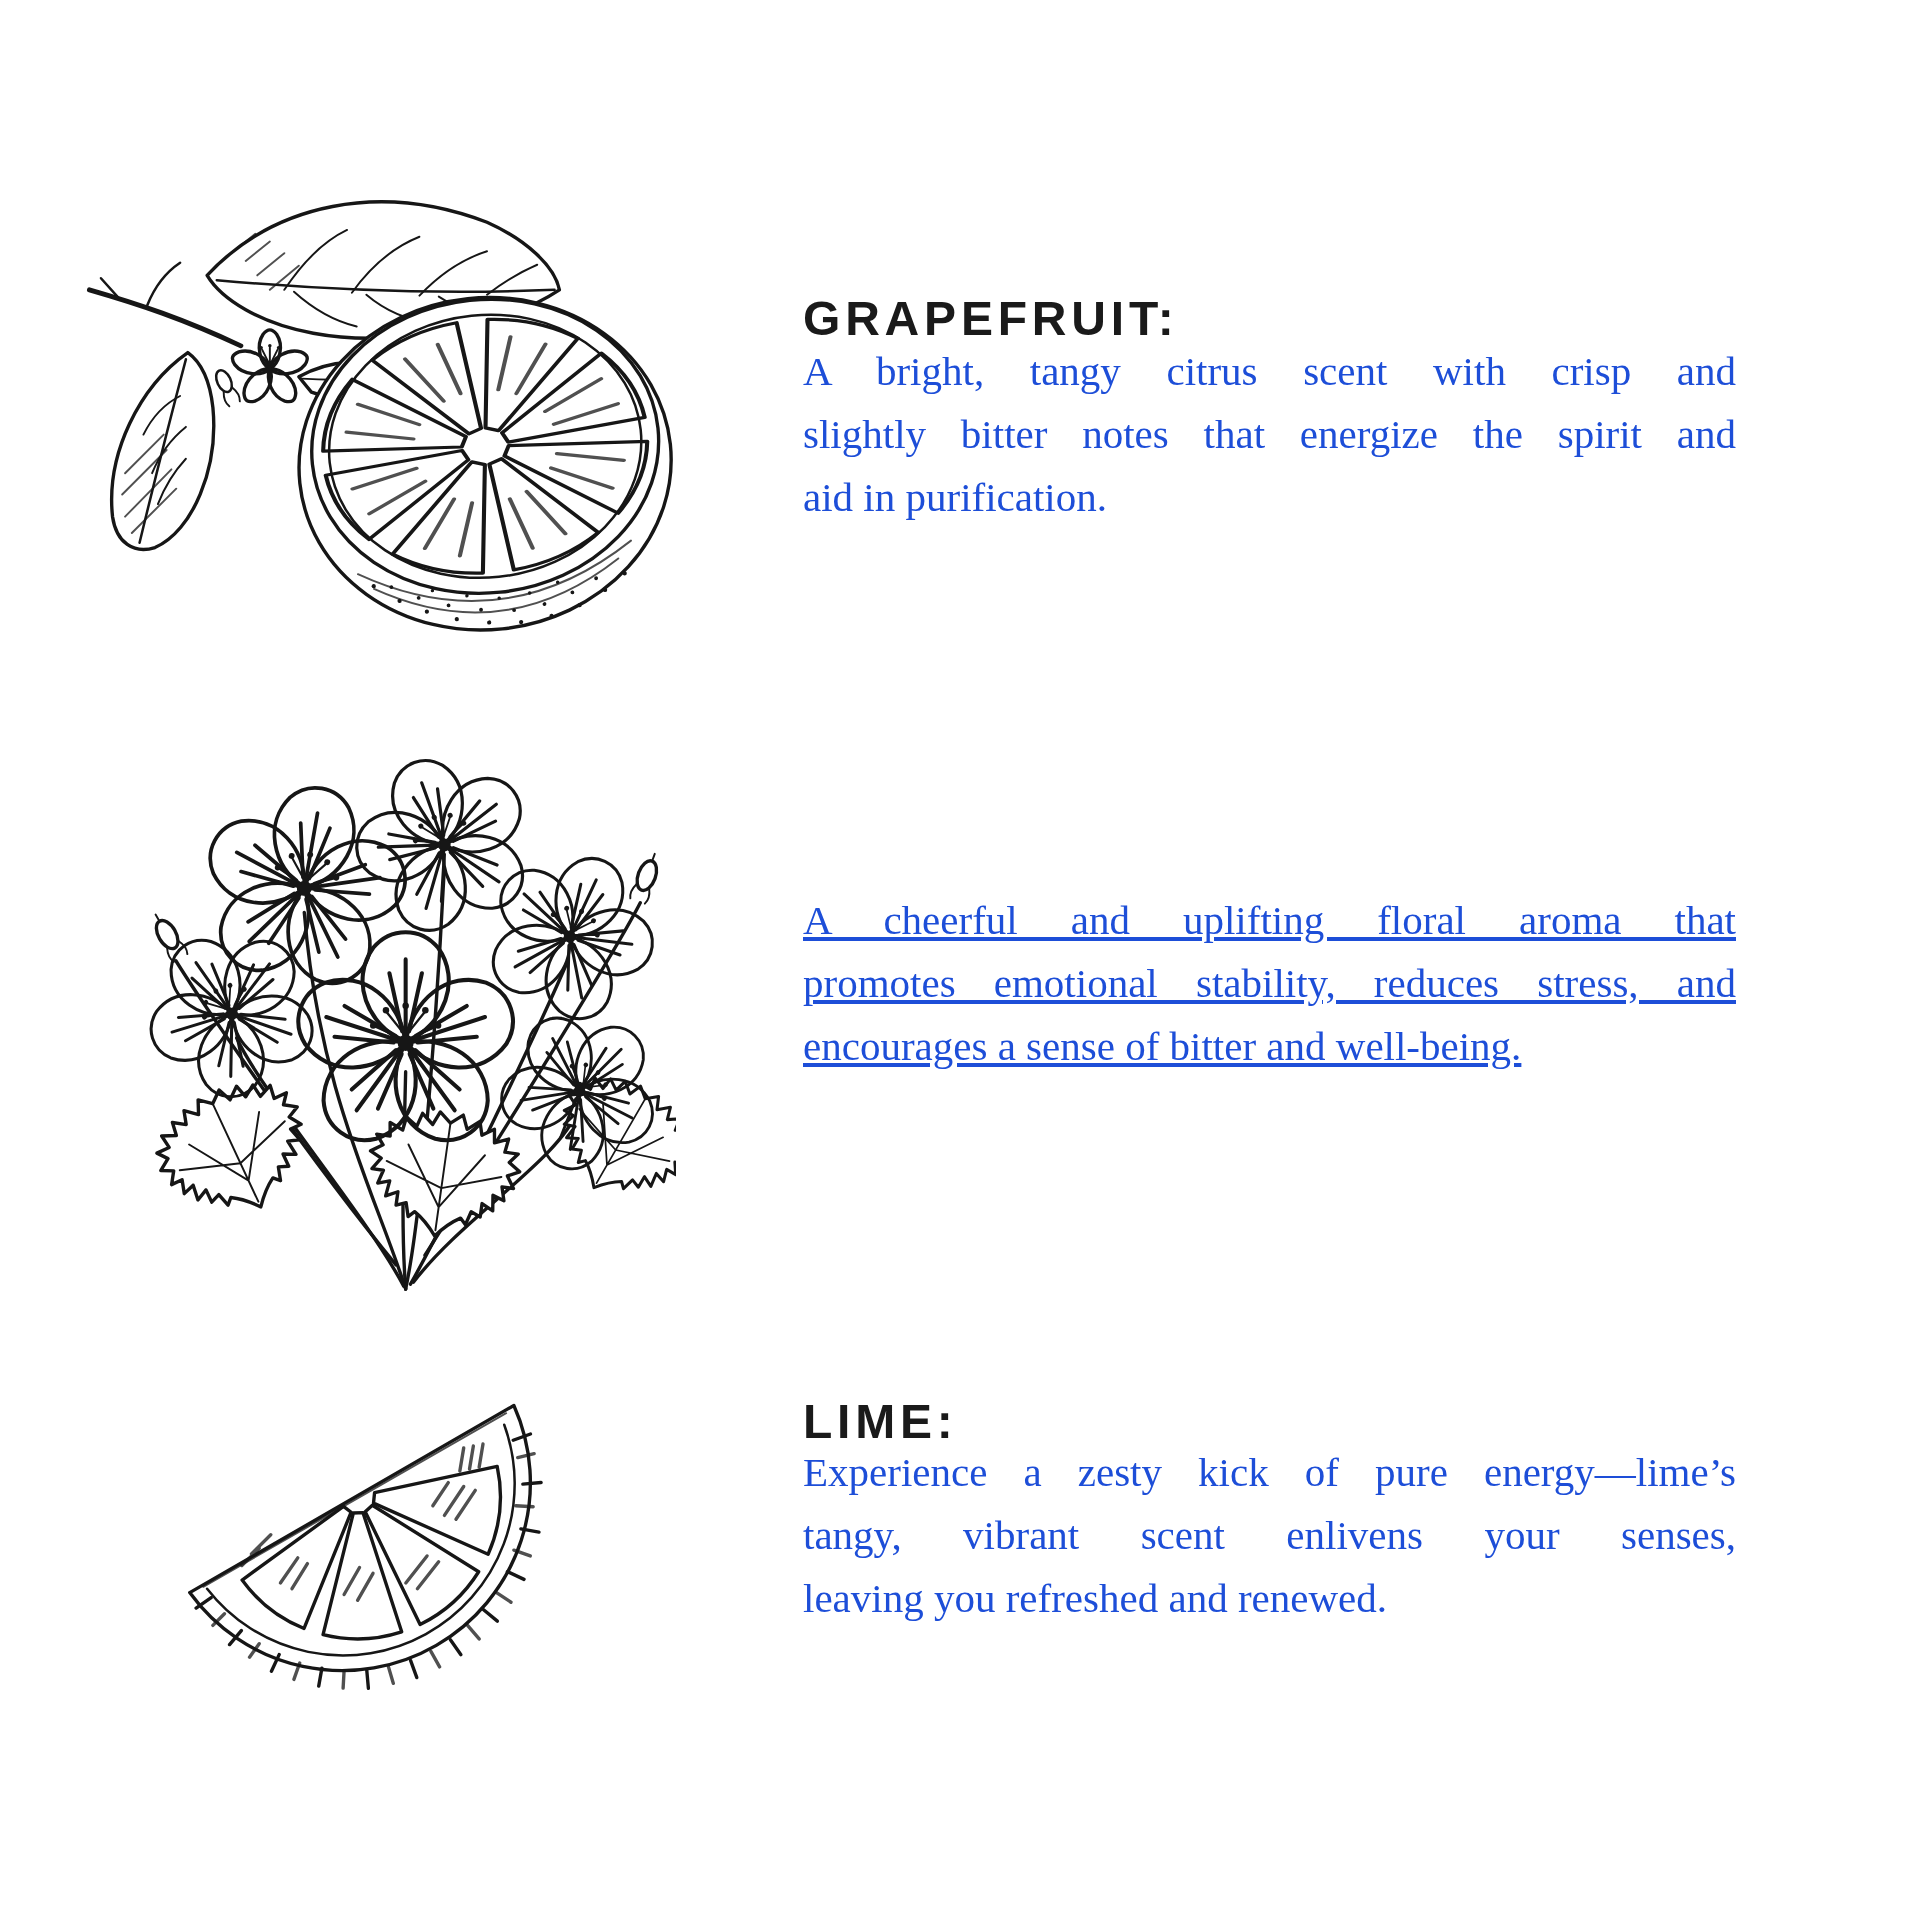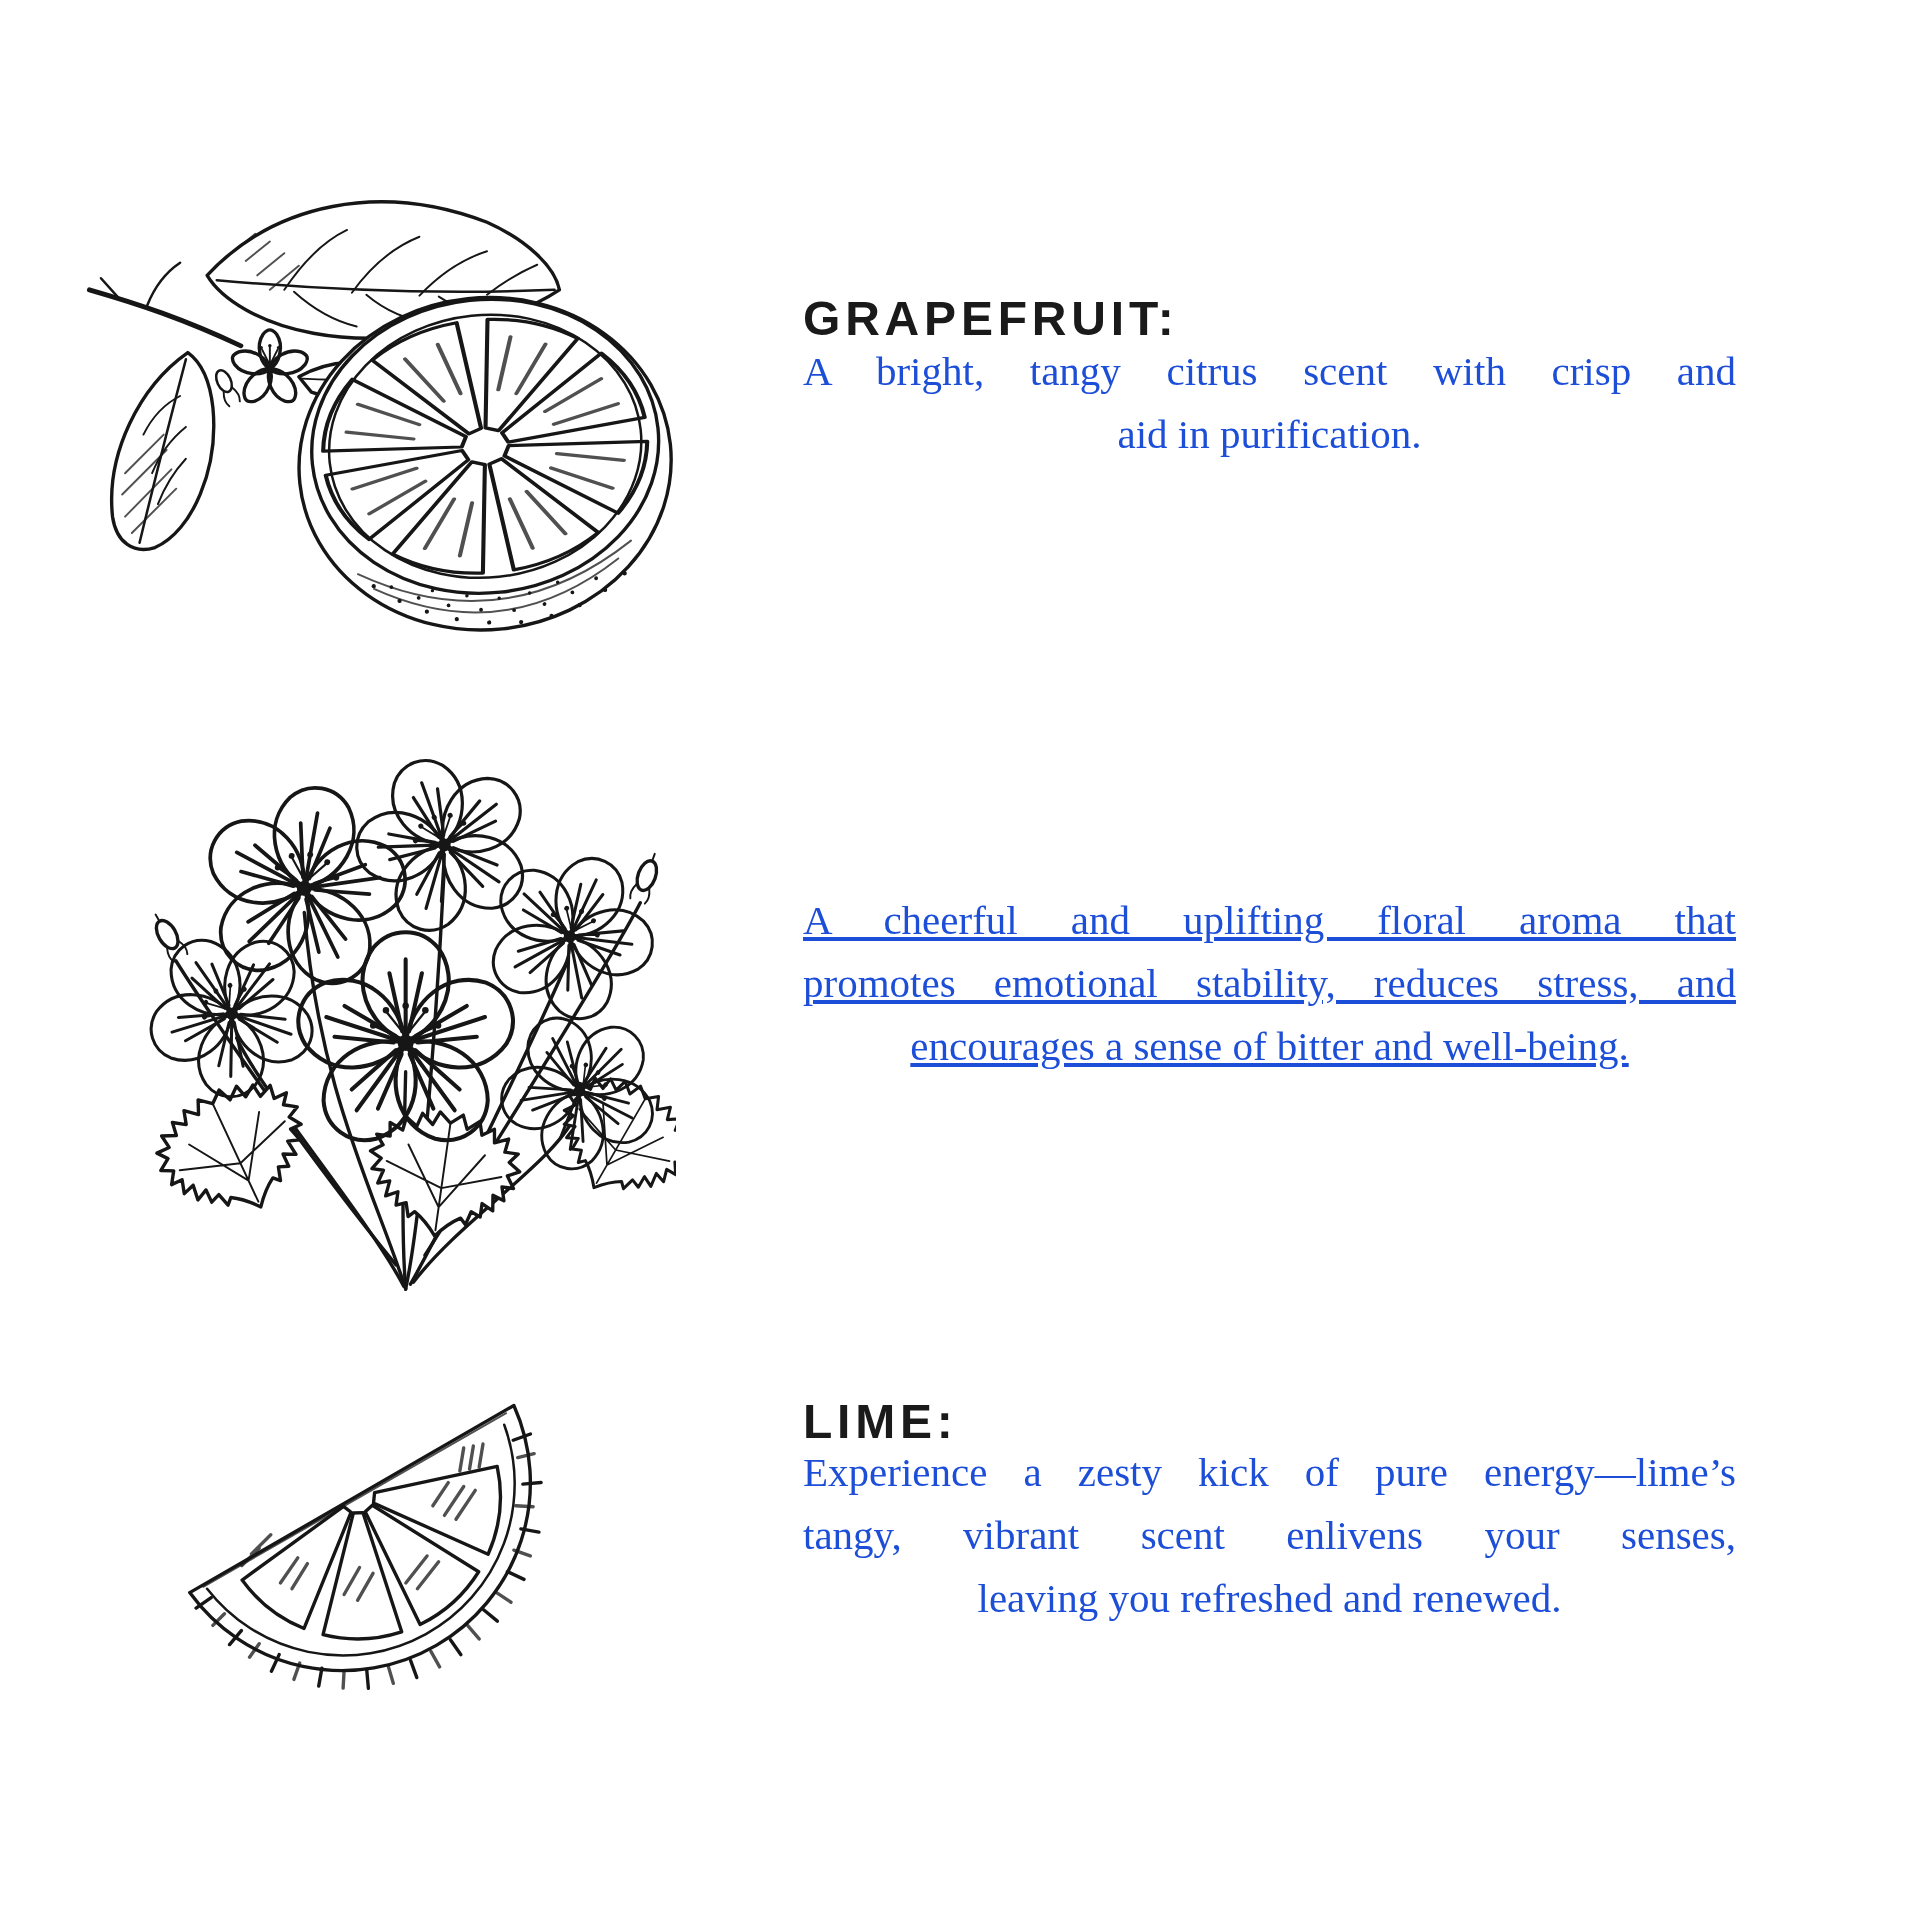--- a/index.html
+++ b/index.html
@@ -31,21 +31,21 @@
     font-size:48px;line-height:48px;font-weight:700;
     letter-spacing:0.1em;
     color:#1a1a1a;
     white-space:nowrap;
   }
   .sec-body{
     position:absolute;left:803px;width:933px;
     color:#1d4ed8;
     font-size:41px;line-height:63px;
   }
-  .bl{height:63px;text-align:center;}
+  .bl{height:63px;text-align:left;}
   .bl.just{text-align:justify;text-align-last:justify;}
 
   .h1{top:295px;}  .b1{top:340px;}
   .h2{top:846px;}  .b2{top:889px;text-decoration:underline;}
   .h3{top:1398px;} .b3{top:1441px;}
 
   .ill-grapefruit{left:72px;top:145px;width:637px;height:502px;}
   .ill-geranium{left:116px;top:753px;width:560px;height:541px;}
   .ill-lime{left:174px;top:1390px;width:454px;height:328px;}
 </style>
@@ -248,20 +248,21 @@
         <path d="M110,200 L128,174 M122,206 L138,180"></path>
         <path d="M300,60 L296,84 M310,58 L306,82 M320,56 L316,80"></path>
         <path d="M80,170 L100,150 M70,182 L88,164"></path>
       </g>
     </svg>
   </div>
 
   <h2 class="sec-heading h1">GRAPEFRUIT:</h2>
   <div class="sec-body b1">
     <div class="bl just">A bright, tangy citrus scent with crisp and</div>
+    <div class="bl just">slightly bitter notes that energize the spirit and</div>
     <div class="bl">aid in purification.</div>
   </div>
 
   <div class="sec-body b2">
     <div class="bl just">A cheerful and uplifting floral aroma that</div>
     <div class="bl just">promotes emotional stability, reduces stress, and</div>
     <div class="bl">encourages a sense of bitter and well-being.</div>
   </div>
 
   <h2 class="sec-heading h3">LIME:</h2>

